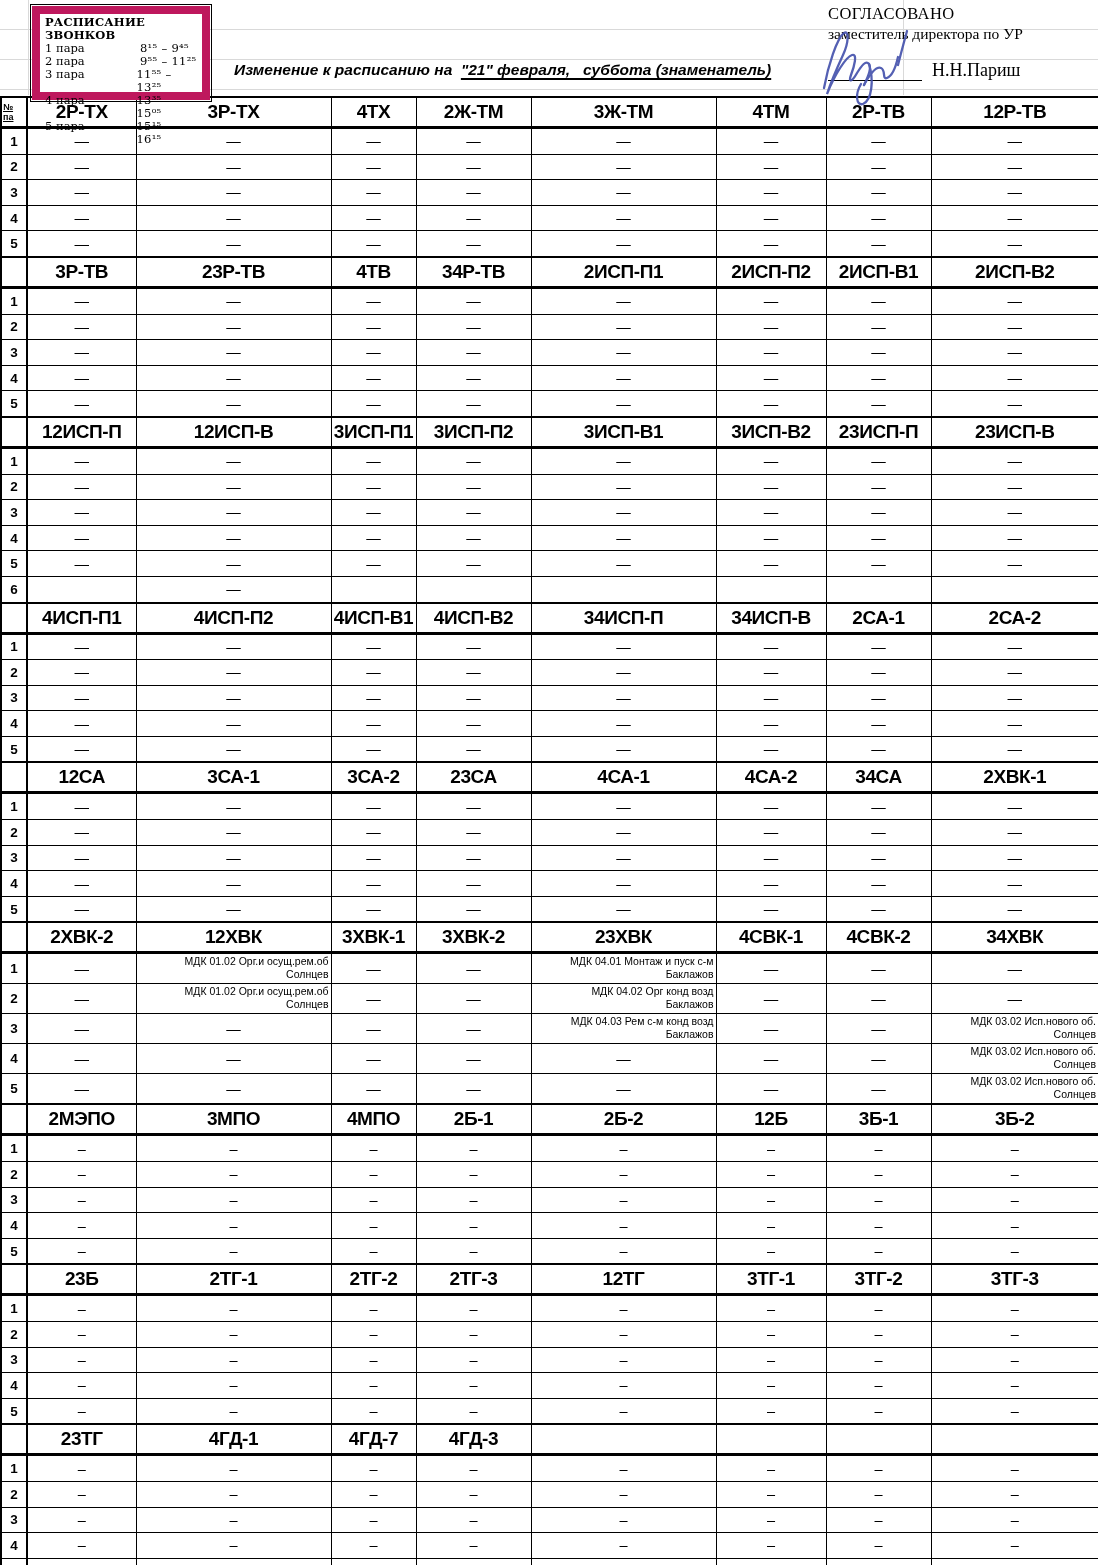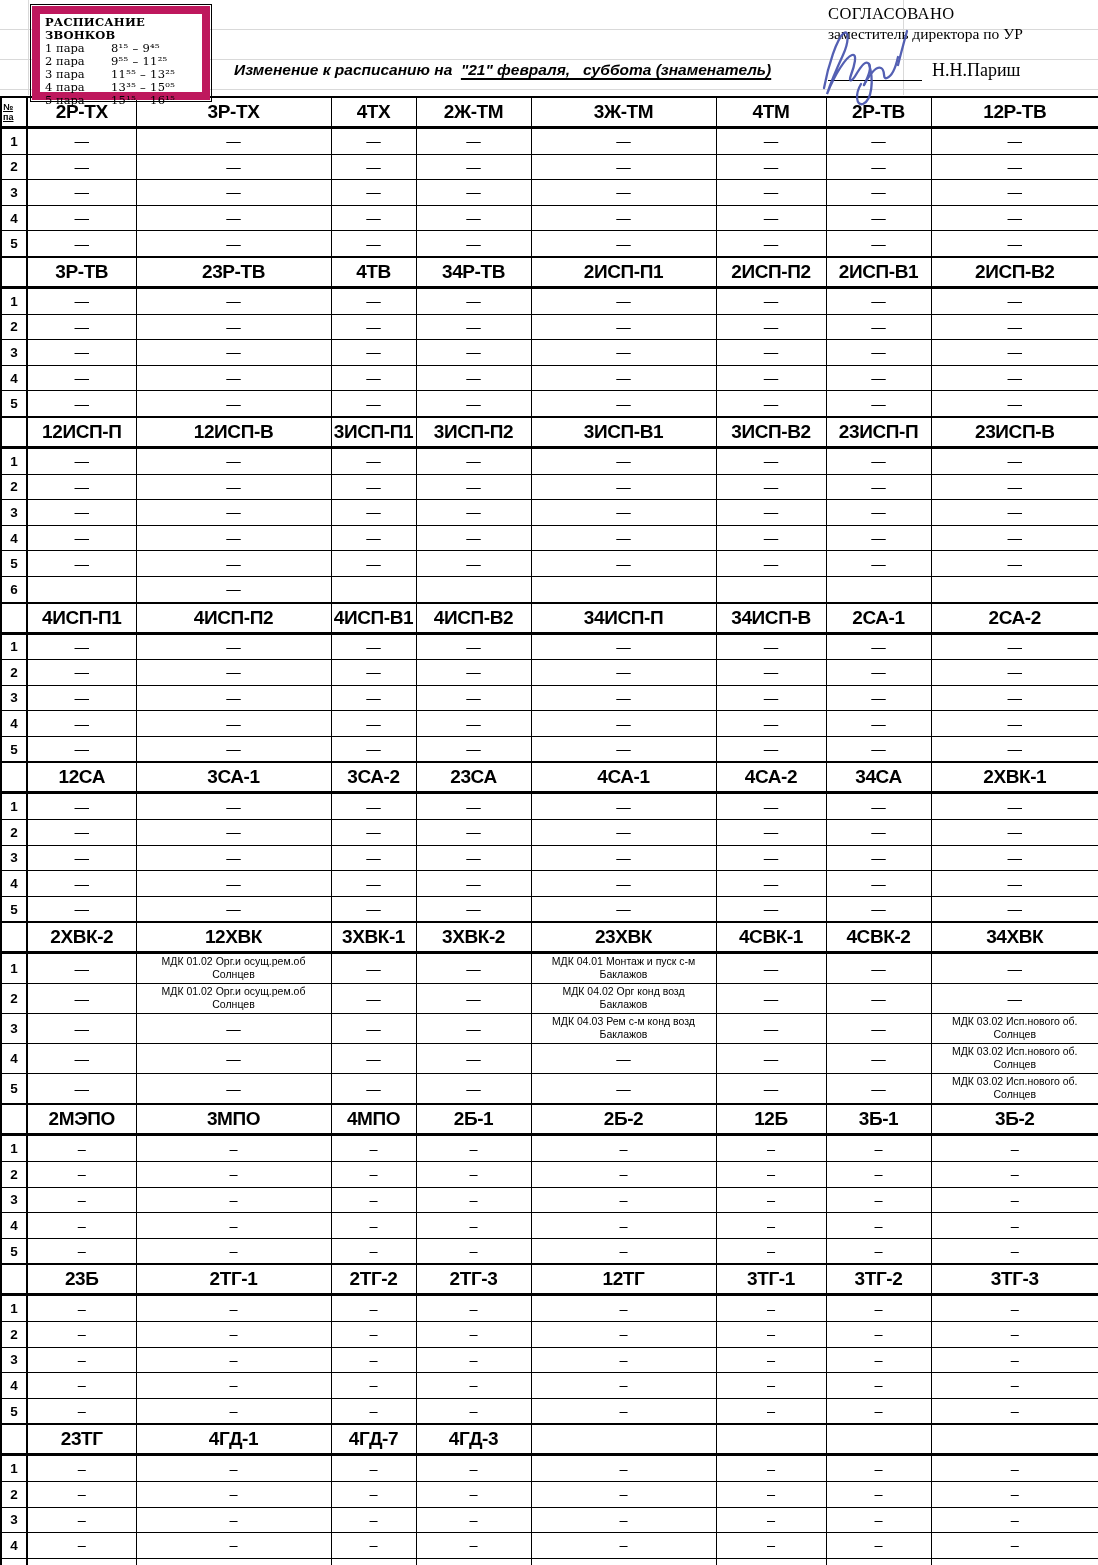--- a/index.html
+++ b/index.html
@@ -13,21 +13,21 @@
   .gl.v{width:1px;top:0;height:95px;}
 
   
   .bells{
     position:absolute;left:32px;top:6px;width:152px;height:76px;
     background:#fff;border:8px solid #be185d;outline:1px solid #000;outline-offset:1px;
     padding:2px 5px 0 5px;font-family:"DejaVu Serif","Liberation Serif",serif;
     font-size:11.5px;line-height:13px;z-index:3;
   }
   .bells .t{font-weight:bold;font-size:11.5px;letter-spacing:.2px;}
-  .bells .row{display:flex;}
+  .bells .row{display:flex;gap:29px;}
   .bells .lbl{width:66px;}
   .bells .tm{letter-spacing:.3px;}
 
   
   .main-title{
     position:absolute;left:234px;top:61px;z-index:3;
     font-size:15.5px;font-weight:bold;font-style:italic;white-space:pre;
   }
   .main-title .u{text-decoration:underline;text-decoration-thickness:1.5px;text-underline-offset:3px;}
 
@@ -53,21 +53,21 @@
     font-family:"Liberation Sans",sans-serif;
   }
   .sched th.corner{font-weight:bold;border-right:2px solid #000;}
   .sched th.corner .cn{
     font-size:9px;line-height:10px;text-align:left;padding-left:1px;
     text-decoration:underline;font-weight:bold;letter-spacing:0;
   }
   .sched td{height:24.6px;text-align:center;vertical-align:middle;font-size:14.5px;}
   .sched td.num{font-size:13.5px;font-weight:bold;border-right:2px solid #000;}
   .sched td.note{
-    font-size:10.5px;text-align:center;vertical-align:top;line-height:12.5px;
+    font-size:10.5px;text-align:right;vertical-align:top;line-height:12.5px;
     padding:1px 2px 0 2px;white-space:pre-line;
   }
   tbody.tall td{height:28px;}
 </style>
 </head>
 <body>
 
 <div class="gl h" style="top:29px"></div>
 <div class="gl h" style="top:59px"></div>
 <div class="gl h" style="top:89px"></div>

